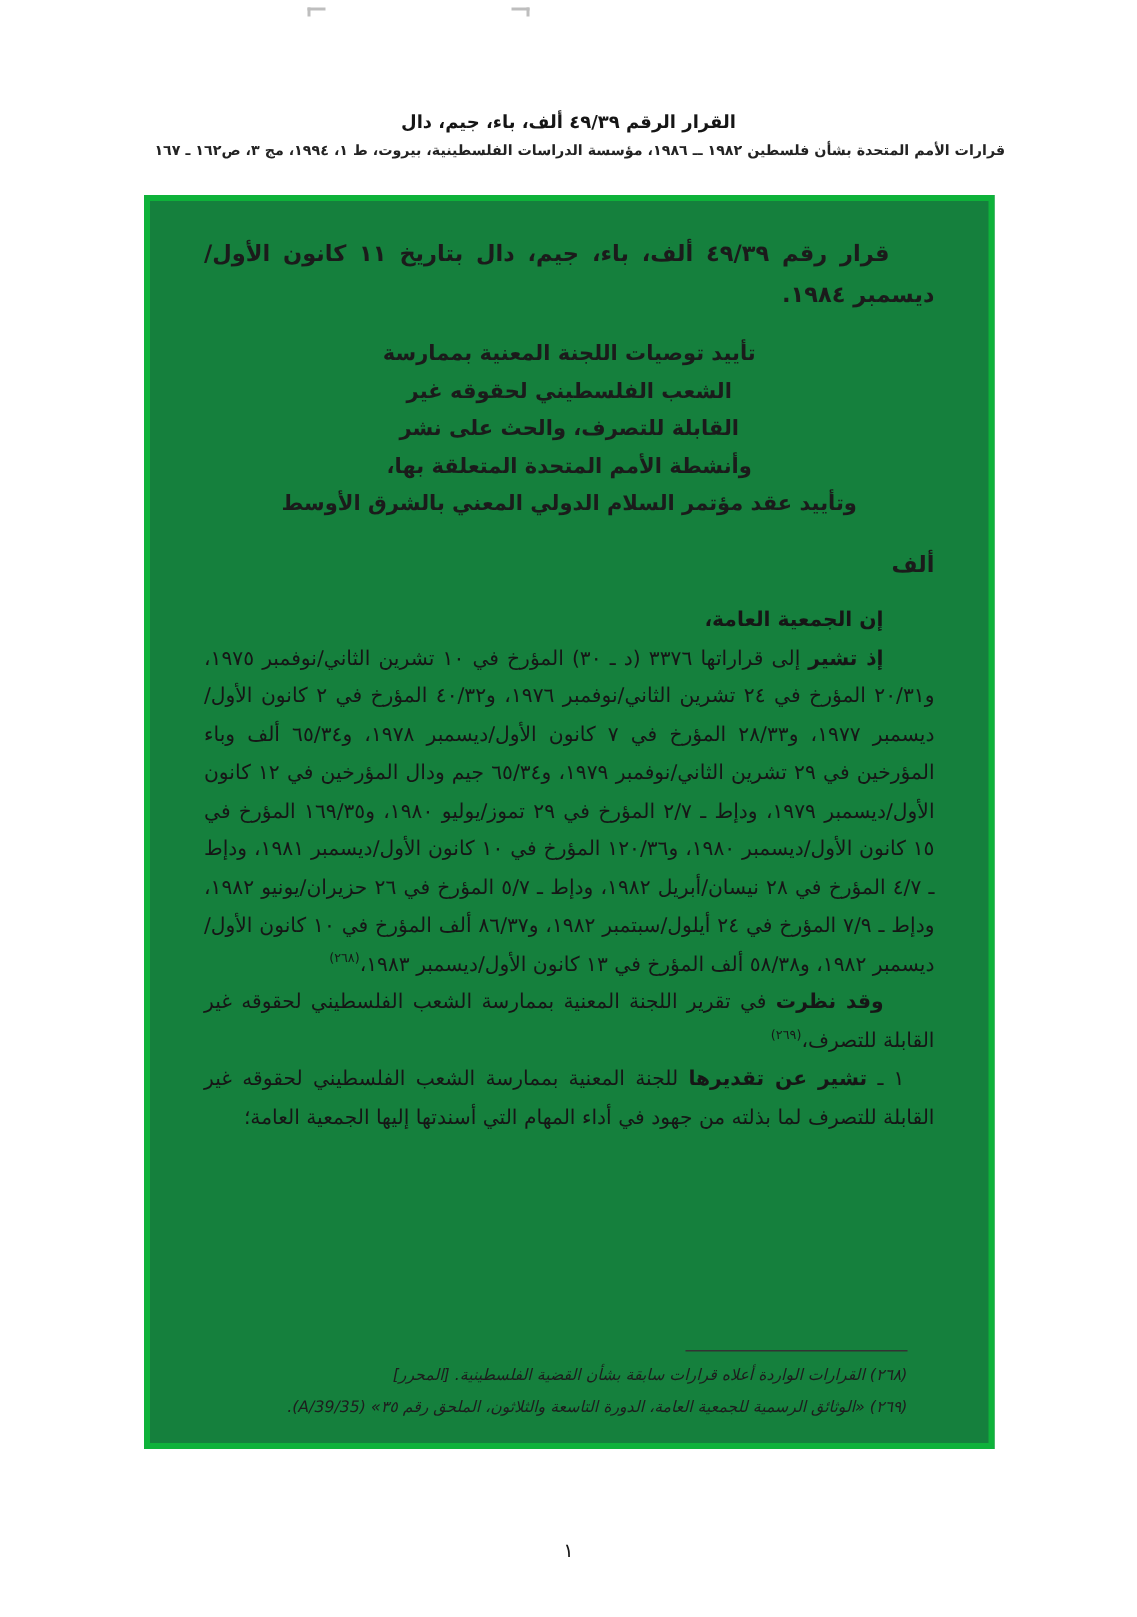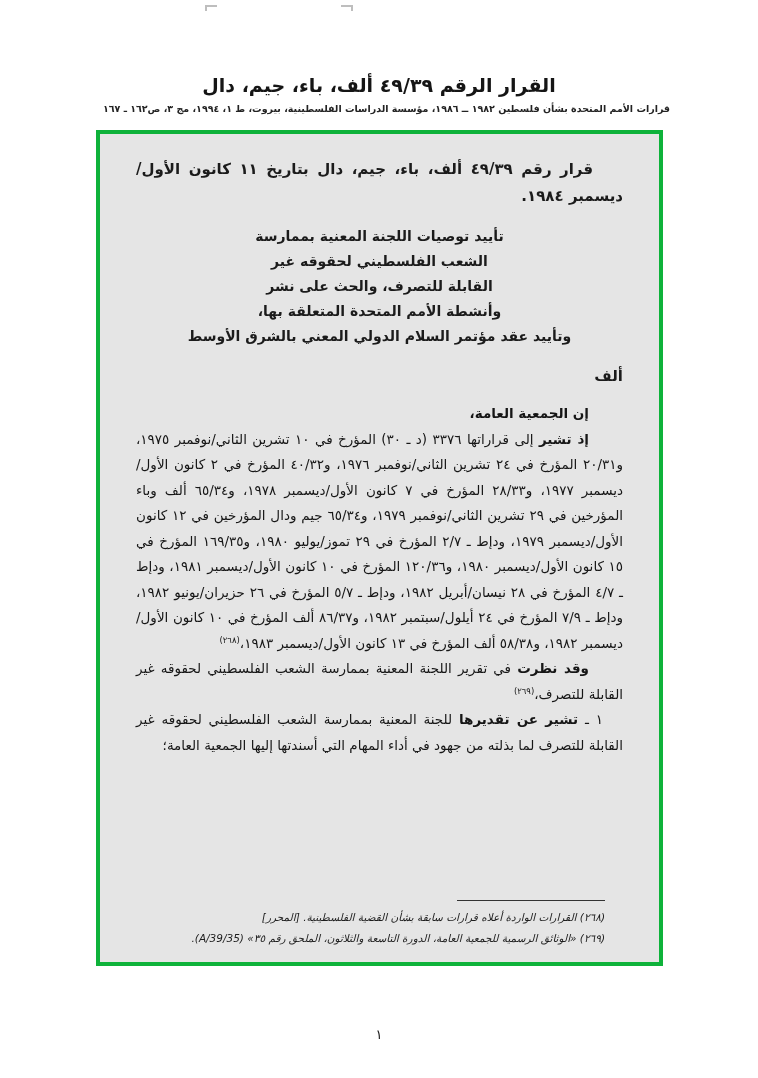--- a/index.html
+++ b/index.html
@@ -17,38 +17,38 @@
     direction: rtl;
     overflow: hidden;
   }
   .scan-mark { position: absolute; width: 12px; height: 6px; opacity: .55; }
   .scan-mark.m1 { top: 5px; left: 205px; border-top: 2px solid #8a8a8a; border-left: 2px solid #8a8a8a; }
   .scan-mark.m2 { top: 5px; left: 341px; border-top: 2px solid #8a8a8a; border-right: 2px solid #8a8a8a; }
 
   .doc-title {
     margin: 0; padding-top: 74px;
     text-align: center;
-    font-size: 19px; font-weight: bold;
+    font-size: 12px; font-weight: bold;
     color: #151515;
   }
   .source-line {
     margin-top: 7px;
     text-align: center;
     font-size: 9.5px; font-weight: bold;
     color: #232323;
     padding-left: 15px;
   }
 
   .frame {
     position: absolute;
     top: 130px; right: 95px;
     width: 567px; height: 836px;
     border: 4px solid #0eb23a;
     padding: 22px 36px 0 36px;
-    background: #e5e5e5;
+    background: #15803d;
   }
 
   .opening {
     margin: 0;
     font-size: 15px; font-weight: bold;
     line-height: 27px;
     text-align: justify;
     text-indent: 30px;
   }
   .subject {

